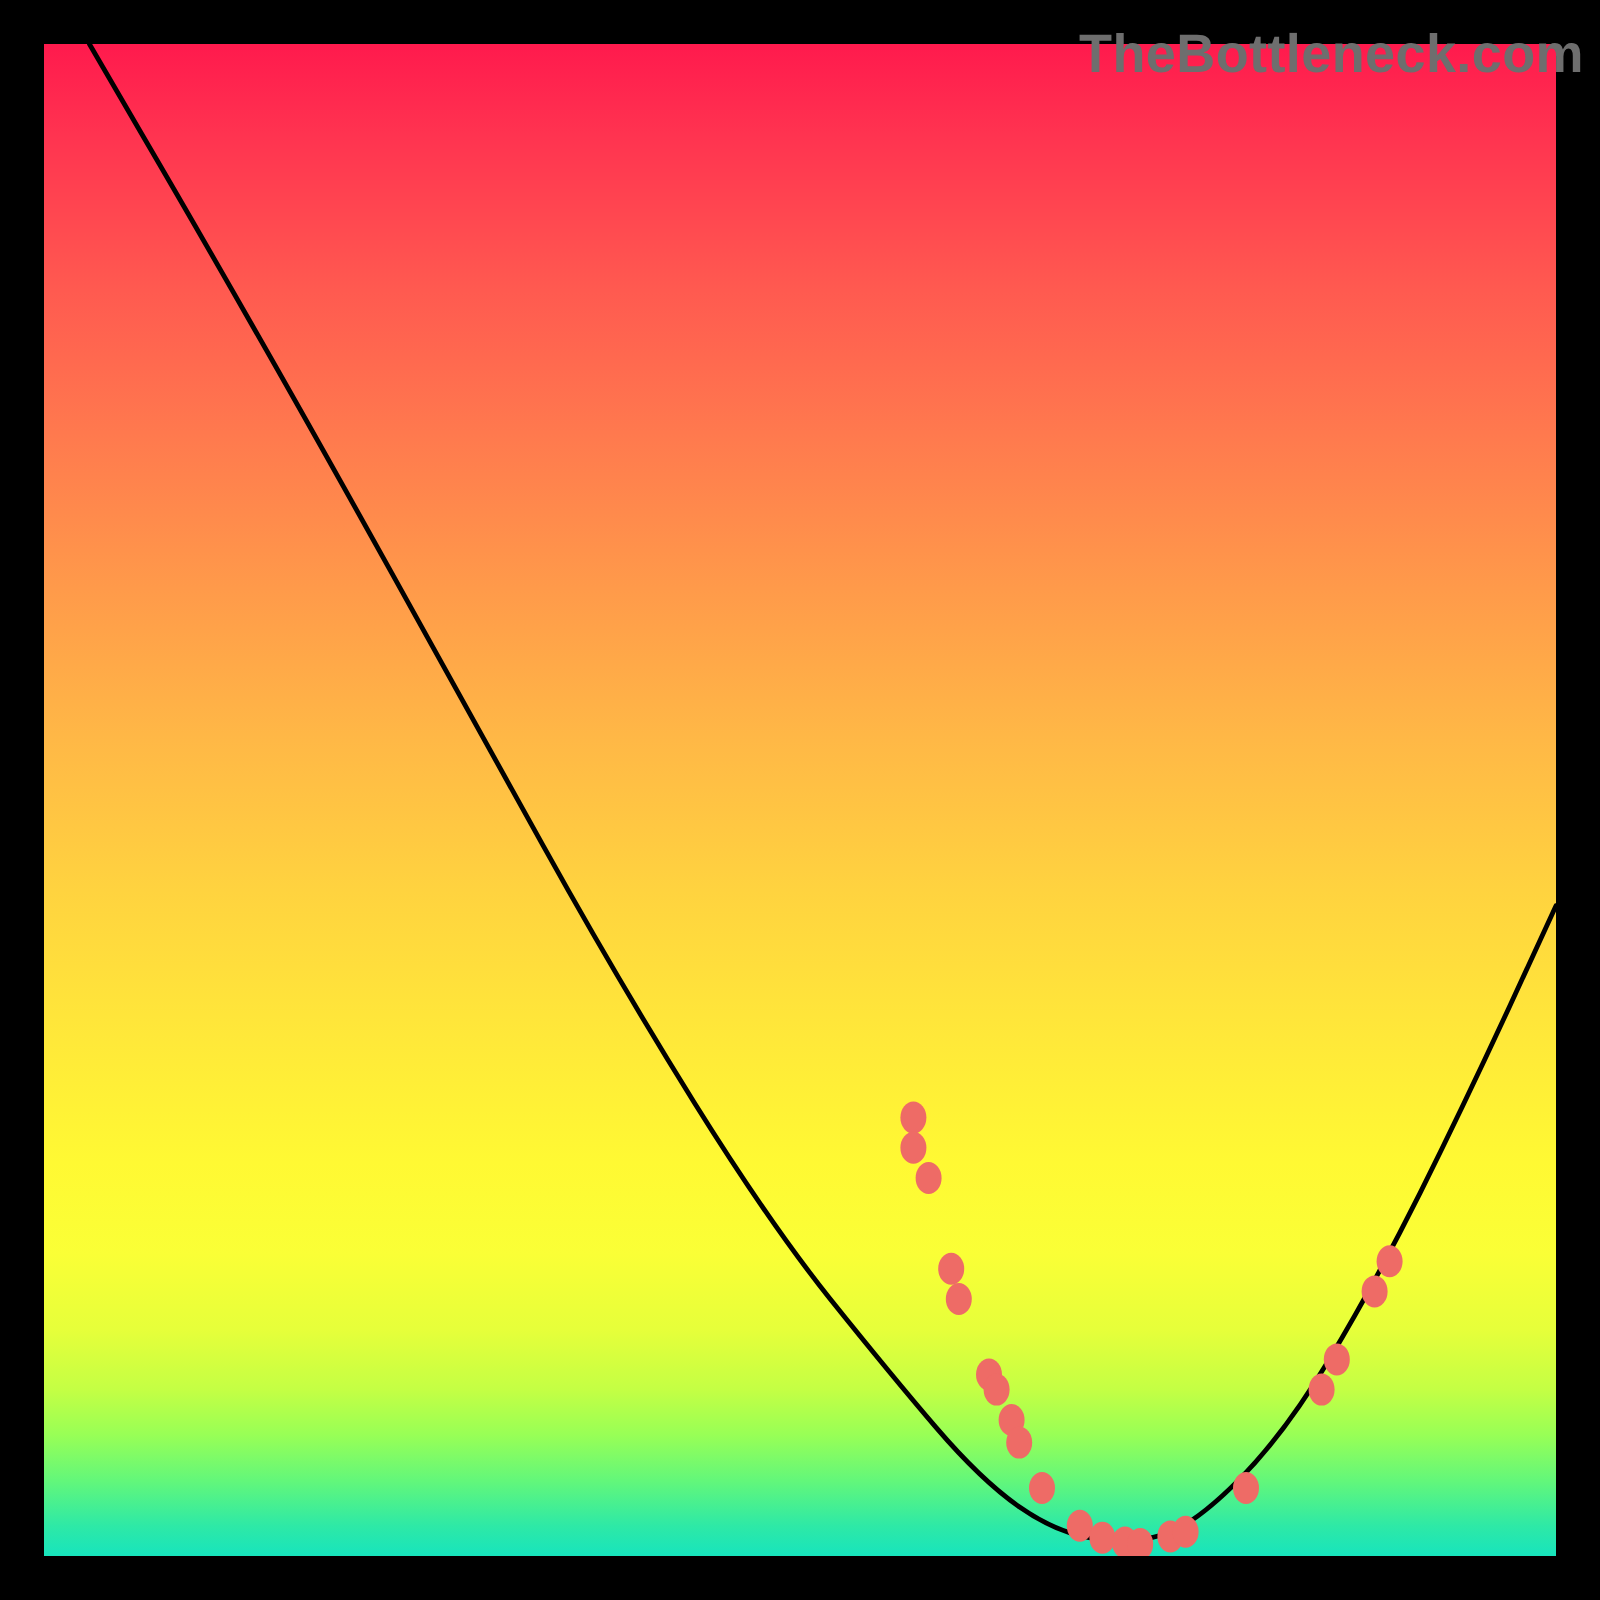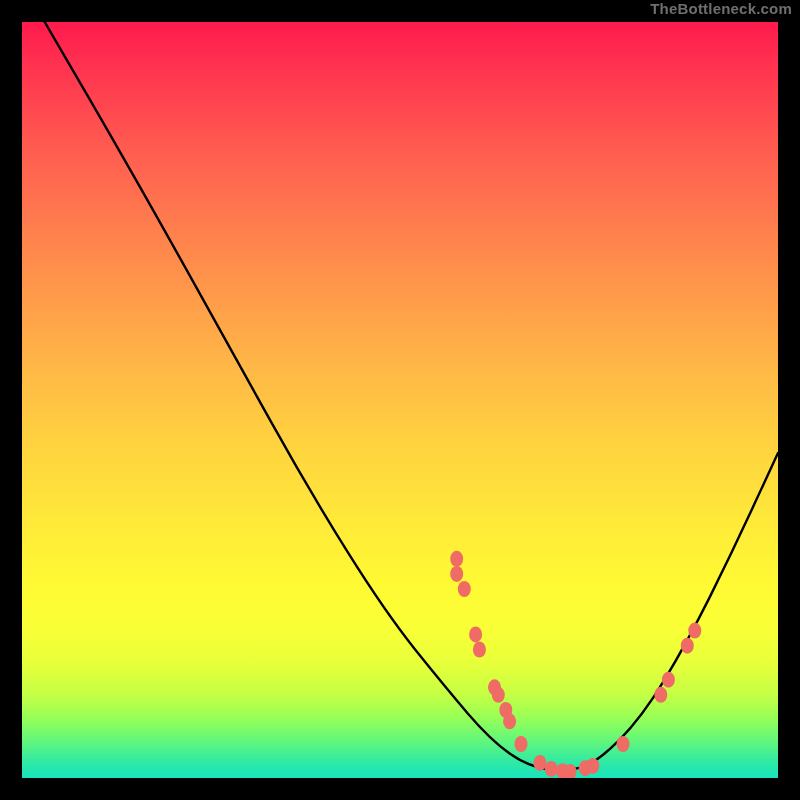--- a/index.html
+++ b/index.html
@@ -30,24 +30,24 @@
       #faff36 80%,
       #e6ff3a 85%,
       #c4ff44 89%,
       #98ff56 92%,
       #63f77a 95%,
       #2ee9a6 98%,
       #17e4bd 100%);
   }
   .watermark {
     position: absolute;
-    top: 0;
+    top: 12px;
     right: 8px;
     color: #6e6e6e;
-    font-size: 15px;
+    font-size: 27px;
     font-weight: 600;
     letter-spacing: 0.2px;
   }
   svg.plot {
     position: absolute;
     left: 22px;
     top: 22px;
     width: 756px;
     height: 756px;
   }

